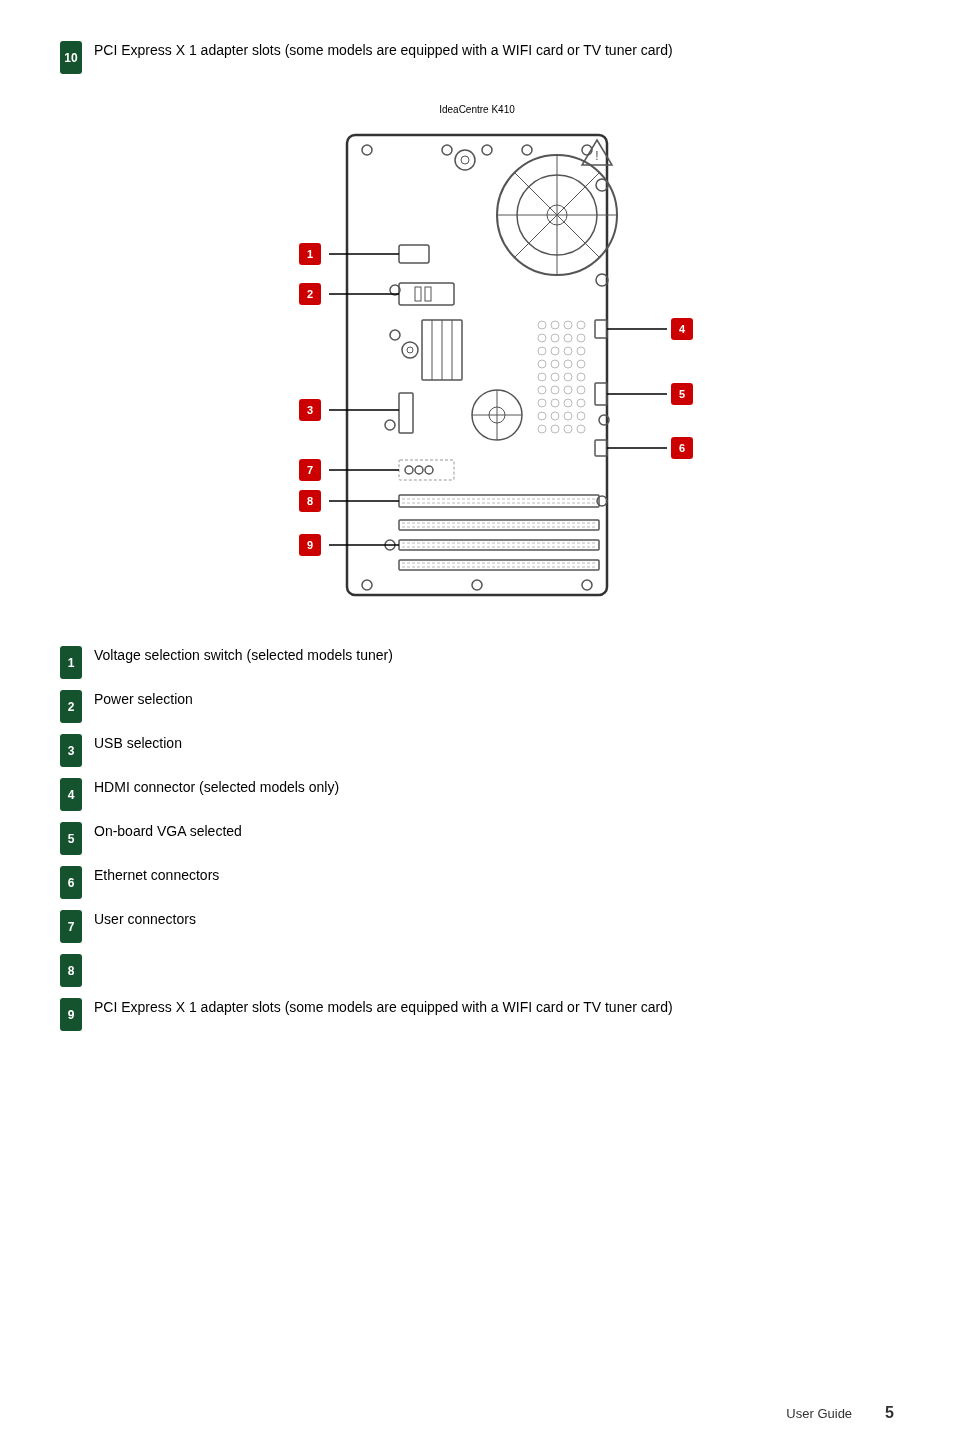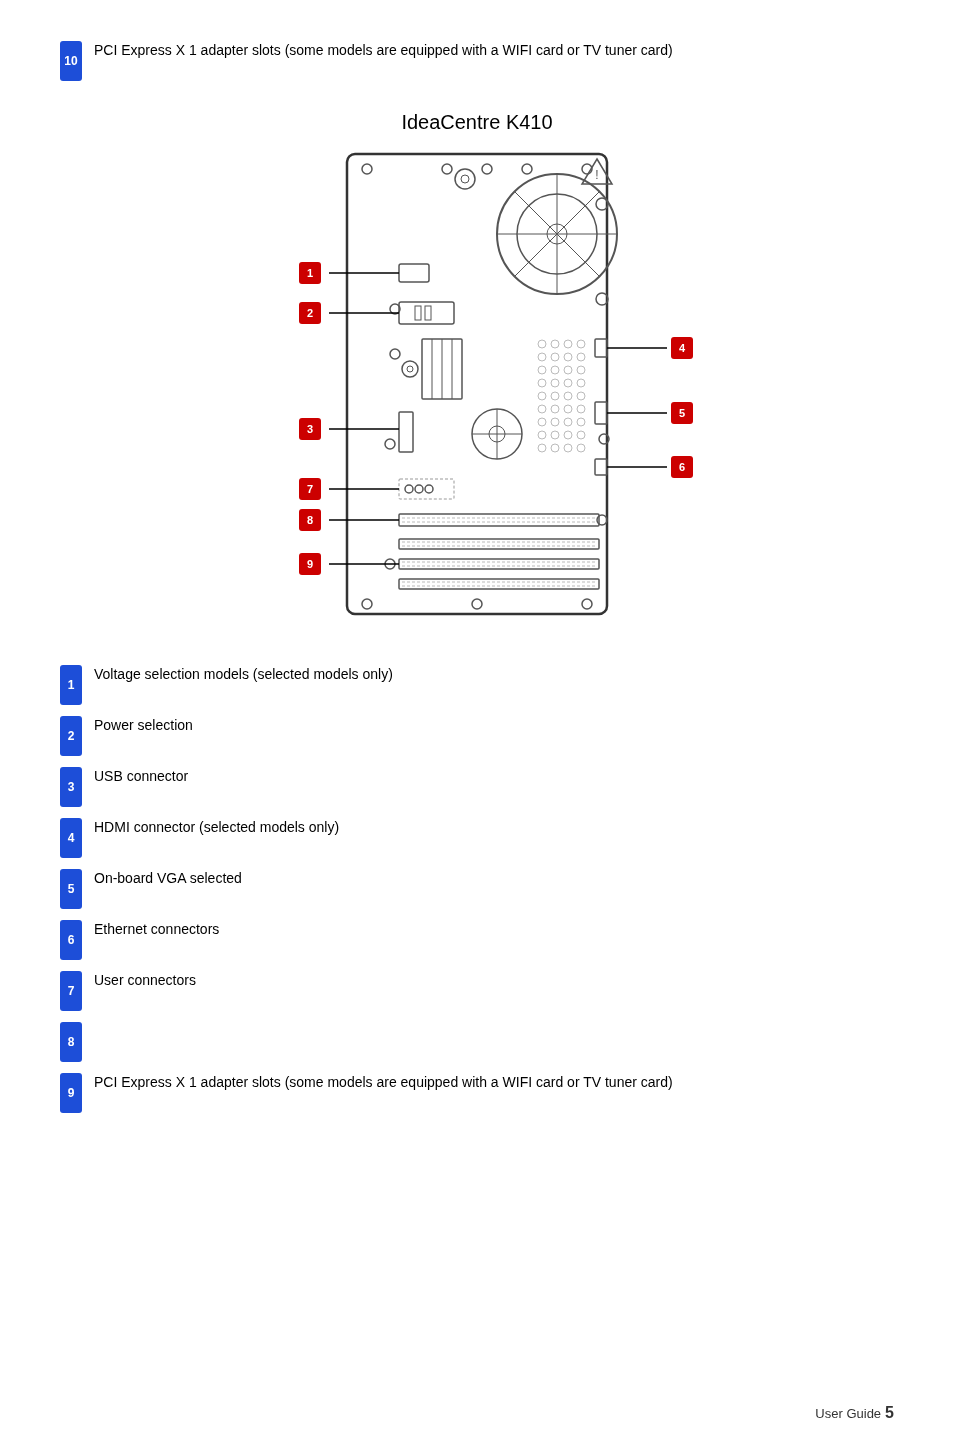--- a/index.html
+++ b/index.html
@@ -23,22 +23,22 @@
       align-items: flex-start;
       margin-bottom: 30px;
       gap: 12px;
     }
 
     .badge {
       display: inline-flex;
       align-items: center;
       justify-content: center;
       min-width: 22px;
-      height: 40px;
-      background: #1d4ed8;
+      height: 33px;
+      background: #14532d;
       color: #fff;
       font-size: 12px;
       font-weight: bold;
       border-radius: 3px;
       flex-shrink: 0;
       padding: 0 4px;
     }
 
     .top-item .badge {
       margin-top: 1px;
@@ -51,21 +51,21 @@
 
     
     .diagram-section {
       display: flex;
       flex-direction: column;
       align-items: center;
       margin-bottom: 30px;
     }
 
     .diagram-title {
-      font-size: 20px;
+      font-size: 10px;
       margin-bottom: 10px;
       text-align: center;
     }
 
     .diagram-wrapper {
       position: relative;
       width: 460px;
       height: 490px;
     }
 
@@ -115,21 +115,21 @@
 
     
     .footer {
       position: absolute;
       bottom: 30px;
       right: 60px;
       font-size: 13px;
       color: #333;
       display: flex;
       align-items: center;
-      gap: 4px;
+      gap: 33px;
     }
 
     .footer-page {
       font-size: 16px;
       font-weight: bold;
     }
   </style>
 </head>
 <body>
 
@@ -323,29 +323,29 @@
       <div class="diagram-badge" style="left: 52px; top: 365px;">8</div>
 
       
       <div class="diagram-badge" style="left: 52px; top: 409px;">9</div>
     </div>
   </div>
 
   <div class="legend-list">
   <div class="legend-item">
         <span class="badge">1</span>
-        <span class="legend-text">Voltage selection models (selected models only)</span>
+        <span class="legend-text">Voltage selection switch (selected models tuner)</span>
       </div>
       <div class="legend-item">
         <span class="badge">2</span>
         <span class="legend-text">Power selection</span>
       </div>
       <div class="legend-item">
         <span class="badge">3</span>
-        <span class="legend-text">USB connector</span>
+        <span class="legend-text">USB selection</span>
       </div>
       <div class="legend-item">
         <span class="badge">4</span>
         <span class="legend-text">HDMI connector (selected models only)</span>
       </div>
       <div class="legend-item">
         <span class="badge">5</span>
         <span class="legend-text">On-board VGA selected</span>
       </div>
       <div class="legend-item">

